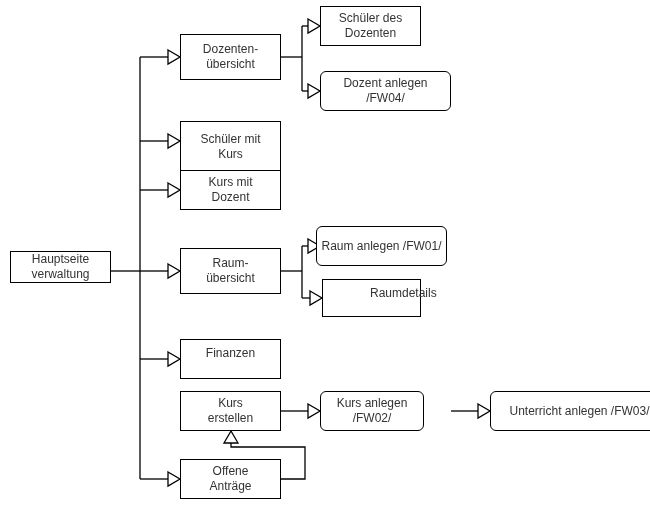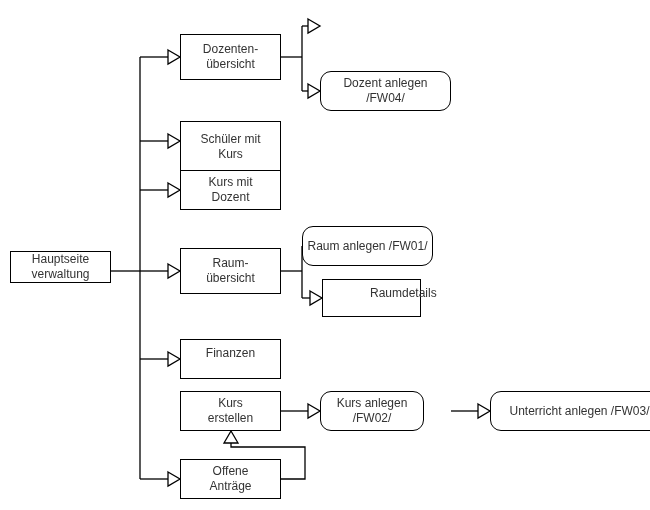--- a/index.html
+++ b/index.html
@@ -36,21 +36,21 @@
     font-size: 12px;
     line-height: 15px;
     display: flex;
     align-items: center;
     justify-content: center;
     text-align: center;
     white-space: pre-line;
     padding: 0 4px;
   }
   .node.rounded {
-    border-radius: 11px;
+    border-radius: 6px;
   }
   .node.top-left-text {
     align-items: flex-start;
     justify-content: flex-start;
     padding-top: 6px;
     padding-left: 20px;
     text-align: left;
   }
   .node.top-text {
     align-items: flex-start;
@@ -114,33 +114,35 @@
       <polygon points="224,443 231,431 238,443"></polygon>
     </g>
   </svg>
 
   <div class="node" style="left:10px; top:251px; width:101px; height:32px;">Hauptseite
 verwaltung</div>
 
   <div class="node" style="left:180px; top:34px; width:101px; height:46px;">Dozenten-
 übersicht</div>
 
+  <div class="node" style="left:320px; top:6px; width:101px; height:40px;">Schüler des
+Dozenten</div>
 
   <div class="node rounded" style="left:320px; top:71px; width:131px; height:40px;">Dozent anlegen /FW04/</div>
 
   <div class="node" style="left:180px; top:121px; width:101px; height:52px;">Schüler mit
 Kurs</div>
 
   <div class="node" style="left:180px; top:170px; width:101px; height:40px;">Kurs mit
 Dozent</div>
 
   <div class="node" style="left:180px; top:248px; width:101px; height:46px;">Raum-
 übersicht</div>
 
-  <div class="node rounded" style="left:302px; top:226px; width:131px; height:40px;">Raum anlegen /FW01/</div>
+  <div class="node rounded" style="left:316px; top:226px; width:131px; height:40px;">Raum anlegen /FW01/</div>
 
   <div class="node top-left-text" style="left:322px; top:279px; width:99px; height:38px;padding-left:47px;">Raumdetails</div>
 
   <div class="node top-text" style="left:180px; top:339px; width:101px; height:40px;">Finanzen</div>
 
   <div class="node" style="left:180px; top:391px; width:101px; height:40px;">Kurs
 erstellen</div>
 
   <div class="node rounded" style="left:320px; top:391px; width:104px; height:40px;">Kurs anlegen /FW02/</div>
 

